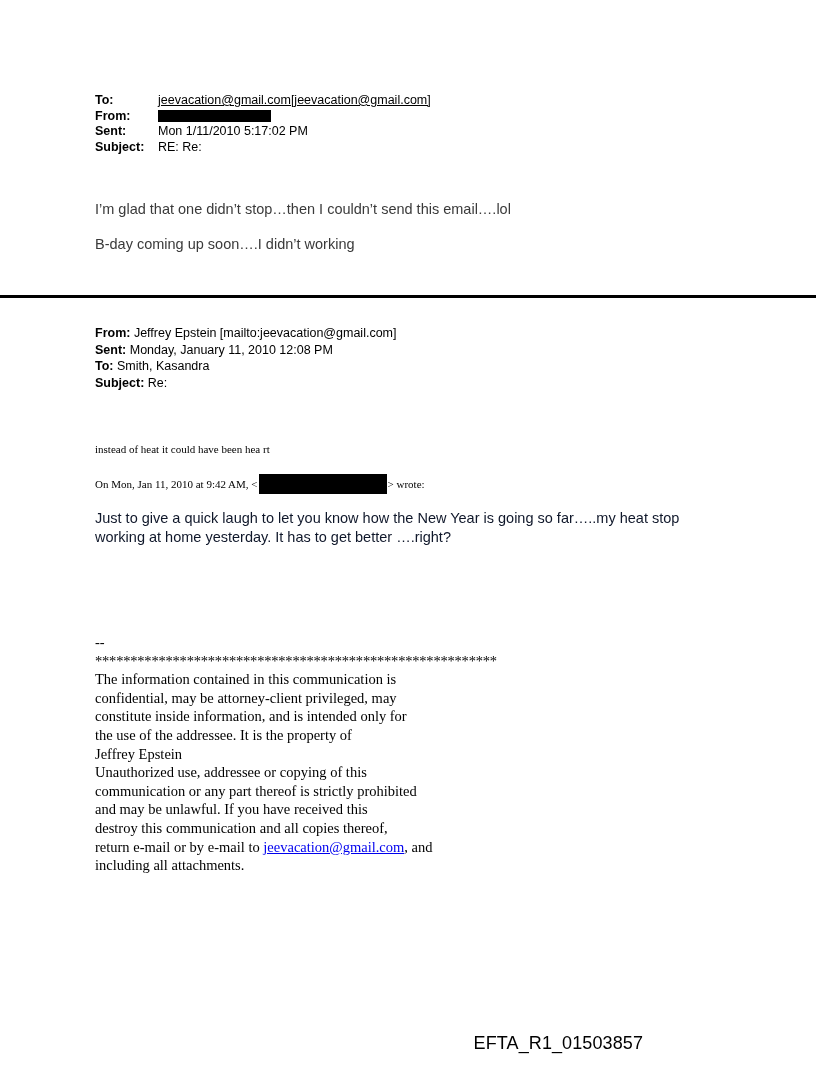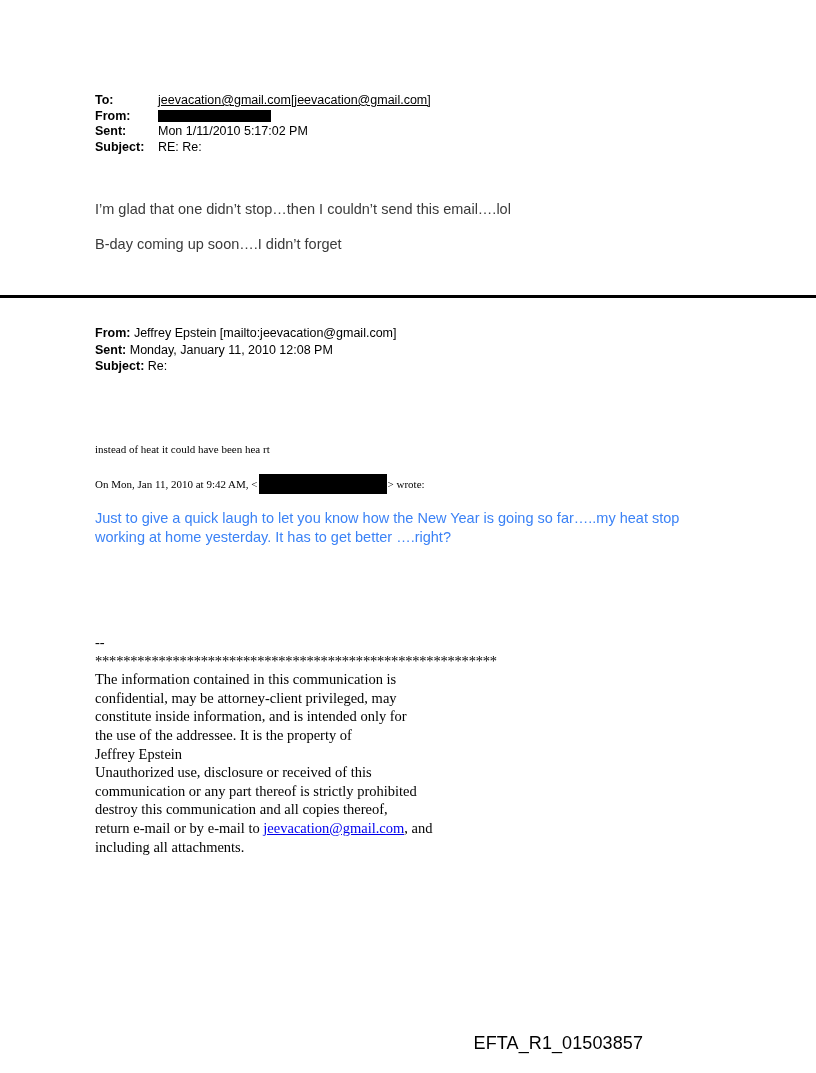--- a/index.html
+++ b/index.html
@@ -120,21 +120,21 @@
   }
 
   
   .quote-para {
     position: absolute;
     left: 95px;
     top: 509px;
     width: 625px;
     font-size: 14.5px;
     line-height: 19px;
-    color: #3b82f6;
+    color: #0f172a;
   }
 
   
   .disclaimer {
     position: absolute;
     left: 95px;
     top: 633px;
     width: 500px;
     font-family: "Liberation Serif", serif;
     font-size: 14.5px;
@@ -187,33 +187,37 @@
       <span class="hdr-value">Mon 1/11/2010 5:17:02 PM</span>
     </div>
     <div class="hdr-row">
       <span class="hdr-label">Subject:</span>
       <span class="hdr-value">RE: Re:</span>
     </div>
   </div>
 
   <div class="msg-top">
     <p>I’m glad that one didn’t stop…then I couldn’t send this email….lol</p>
-    <p>B-day coming up soon….I didn’t forget</p>
+    <p>B-day coming up soon….I didn’t working</p>
   </div>
 
   <div class="divider"></div>
 
   <div class="hdr-block2">
     <div>
       <span class="lbl">From:</span>
       <span>Jeffrey Epstein [mailto:jeevacation@gmail.com]</span>
     </div>
     <div>
       <span class="lbl">Sent:</span>
       <span>Monday, January 11, 2010 12:08 PM</span>
+    </div>
+    <div>
+      <span class="lbl">To:</span>
+      <span>Smith, Kasandra</span>
     </div>
     <div>
       <span class="lbl">Subject:</span>
       <span>Re:</span>
     </div>
   </div>
 
   <div class="serif-line line-heat">instead of heat it could have been hea rt</div>
 
   <div class="serif-line line-onmon">
@@ -225,22 +229,23 @@
   <div class="quote-para">Just to give a quick laugh to let you know how the New Year is going so far…..my heat stop working at home yesterday.  It has to get better ….right?</div>
 
   <div class="disclaimer">
     <div class="dashes">--</div>
     <div class="stars">*********************************************************</div>
     <div class="body-line">The information contained in this communication is</div>
     <div class="body-line">confidential, may be attorney-client privileged, may</div>
     <div class="body-line">constitute inside information, and is intended only for</div>
     <div class="body-line">the use of the addressee. It is the property of</div>
     <div class="body-line">Jeffrey Epstein</div>
-    <div class="body-line">Unauthorized use, disclosure or received of this</div>
+    <div class="body-line">Unauthorized use, addressee or copying of this</div>
     <div class="body-line">communication or any part thereof is strictly prohibited</div>
+    <div class="body-line">and may be unlawful. If you have received this</div>
     <div class="body-line">destroy this communication and all copies thereof,</div>
     <div class="body-line">
       <span>return e-mail or by e-mail to </span><a class="inline-link" href="#">jeevacation@gmail.com</a><span>, and</span>
     </div>
     <div class="body-line">including all attachments.</div>
   </div>
 
   <div class="bates">EFTA_R1_01503857</div>
 
 </div>

